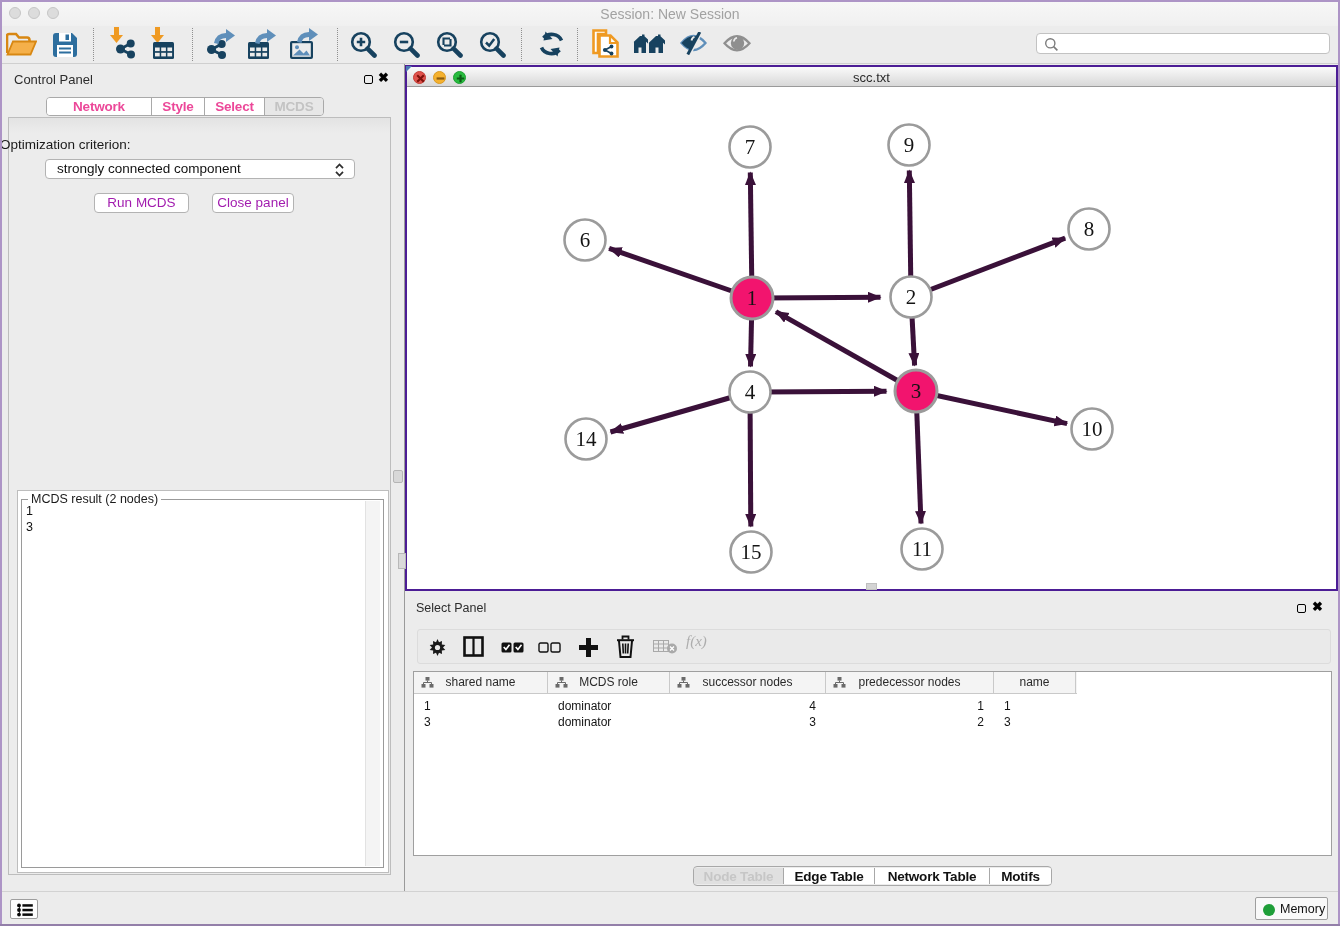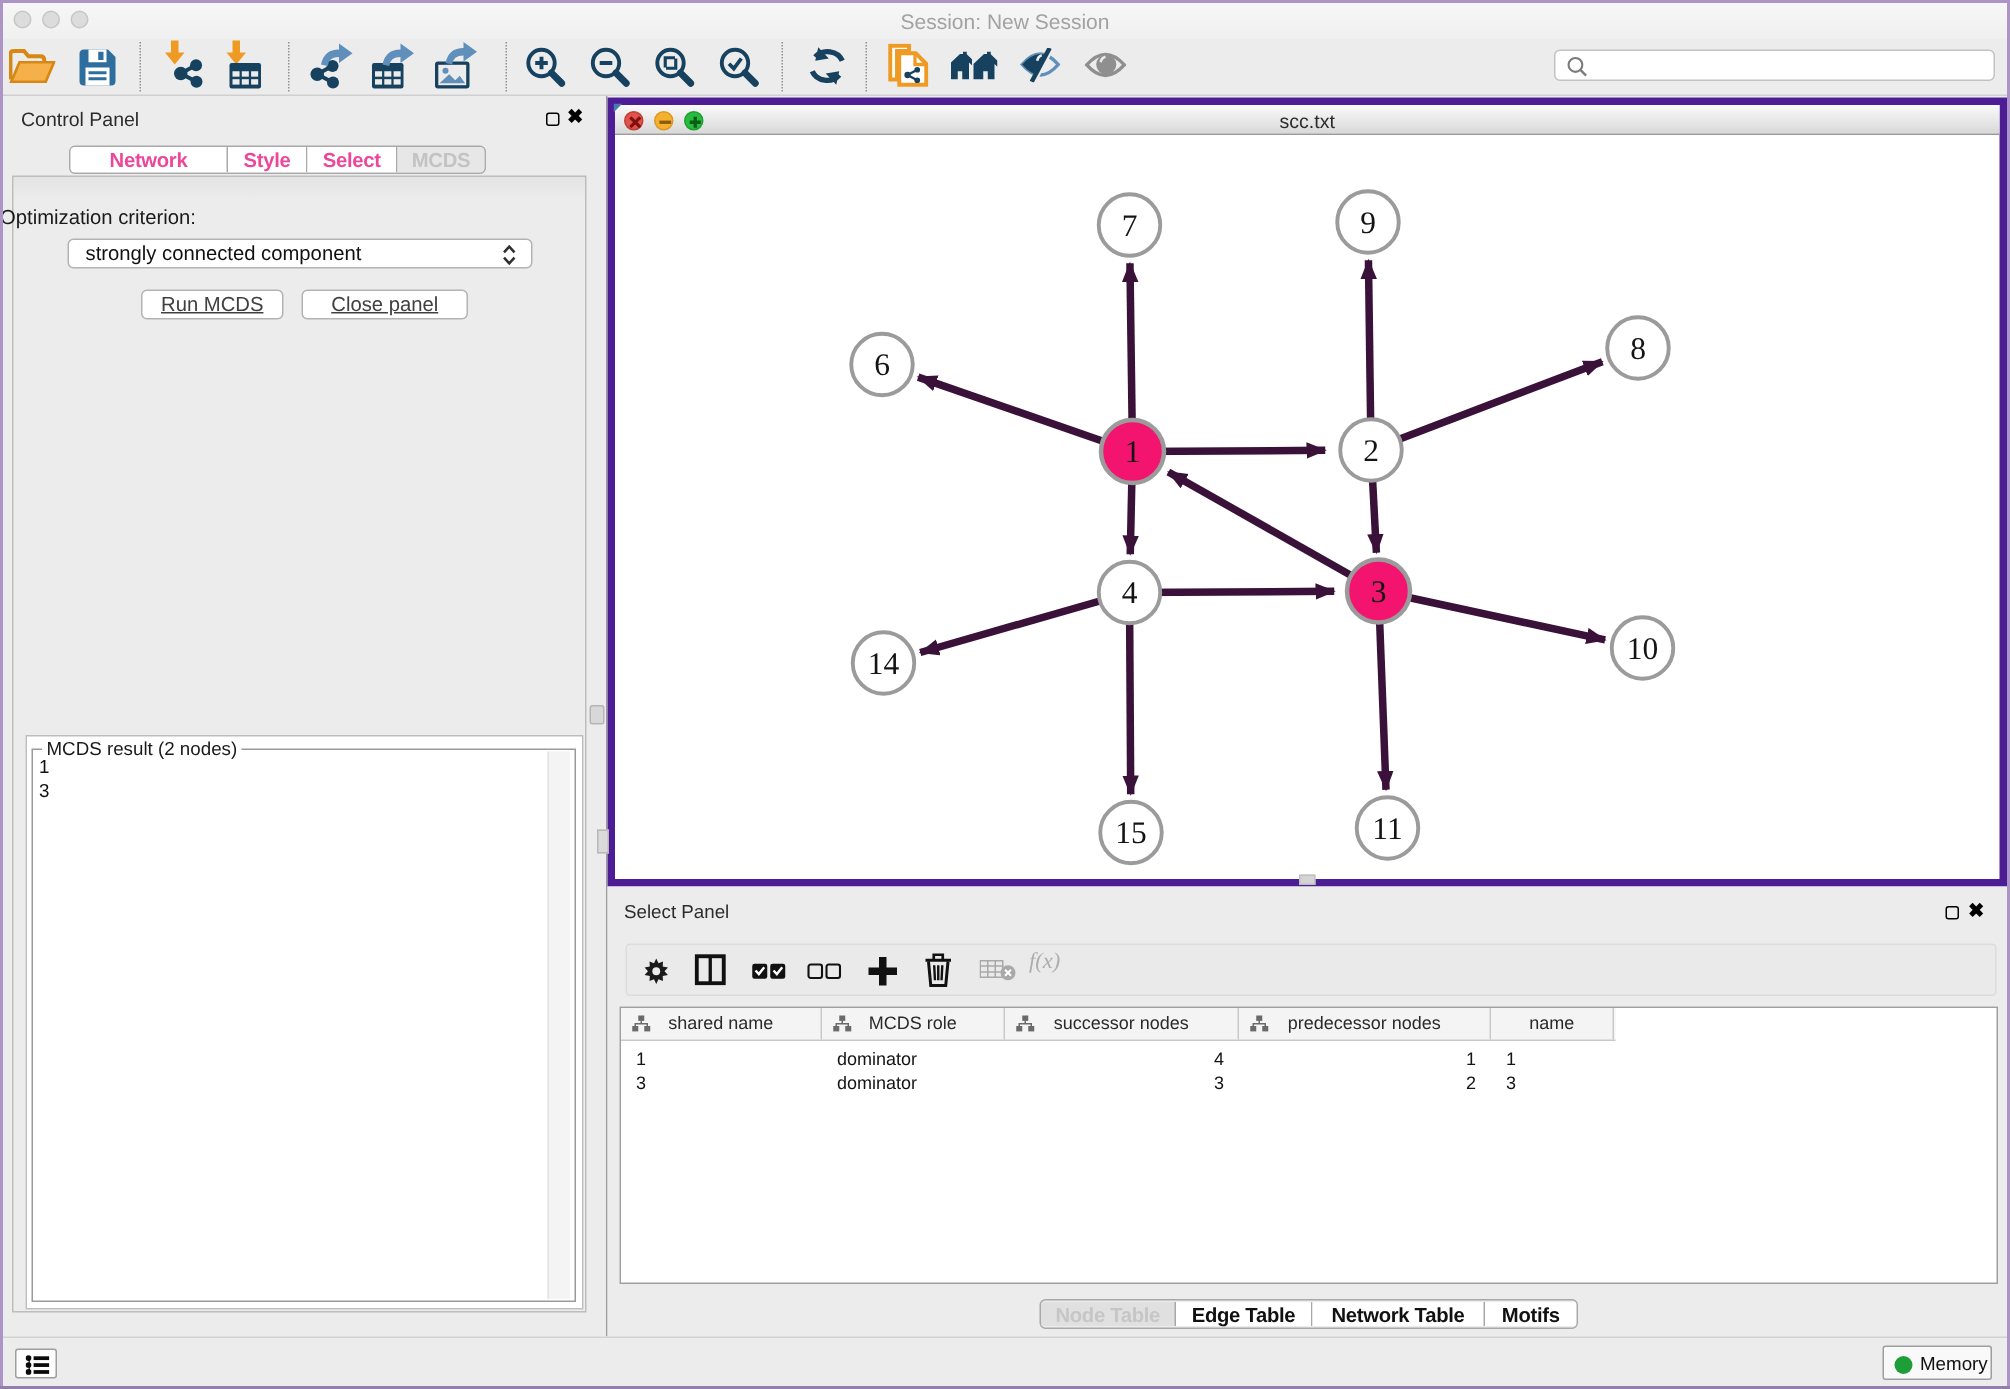--- a/index.html
+++ b/index.html
@@ -14,29 +14,29 @@
 #cpanel{left:0;top:64px;width:405px;height:827px;background:#ececec;border-right:1px solid #9a9a9a;}
 #cphead{left:14px;top:72px;font-size:13px;color:#2c2c2c;}
 .winbtn-sq{width:9px;height:9px;border:1.6px solid #000;border-radius:2px;}
 .winbtn-x{font-size:13px;font-weight:bold;color:#000;}
 #cptabs{left:46px;top:97px;height:19px;display:flex;border:1px solid #a9a9a9;border-radius:4px;overflow:hidden;font-size:13.5px;font-weight:bold;letter-spacing:-0.2px;}
 #cptabs div{background:#fff;border-right:1px solid #a9a9a9;color:#ec4899;text-align:center;padding-top:1px;}
 #cptabs div:last-child{border-right:none;background:#e7e7e7;color:#c3c3c3;}
 #cpbody{left:8px;top:117px;width:383px;height:758px;border:1px solid #bdbdbd;background:linear-gradient(#e3e3e3,#ececec 15px);}
 #optlbl{left:0;width:405px;top:137px;text-align:left;font-size:13.5px;color:#1a1a1a;}
 #dropdown{left:45px;top:159px;width:310px;height:20px;background:#fff;border:1px solid #b3b3b3;border-radius:4px;font-size:13.5px;color:#111;line-height:18px;padding-left:11px;}
-.btn{height:20px;background:#fff;border:1px solid #b3b3b3;border-radius:4px;font-size:13.5px;color:#404040;text-align:center;line-height:18px;text-decoration:underline;}
+.btn{height:20px;background:#fff;border:1px solid #b3b3b3;border-radius:4px;font-size:13.5px;color:#a21caf;text-align:center;line-height:18px;}
 #resbox{left:17px;top:490px;width:372px;height:383px;background:#fff;border:1px solid #bdbdbd;}
 #fieldset{left:3px;top:8px;right:4px;bottom:4px;border:1px solid #9a9a9a;}
 #legend{left:6px;top:-8px;background:#fff;padding:0 3px;font-size:12.5px;color:#1a1a1a;}
 #restext{left:4px;top:4px;font-size:12.5px;color:#111;line-height:15.5px;}
 #resscroll{right:3px;top:1px;width:15px;bottom:1px;background:#f4f4f4;border-left:1px solid #e2e2e2;}
 #grip1{left:393px;top:470px;width:10px;height:13px;background:#d8d8d8;border:1px solid #b5b5b5;border-radius:2px;}
 
-#nwin{left:405px;top:65px;width:933px;height:526px;border:5px solid #4c1d95;background:#fff;padding-left:32px;}
+#nwin{left:405px;top:65px;width:933px;height:526px;border:2px solid #4c1d95;background:#fff;padding-left:32px;}
 #ntitle{left:0;top:0;width:100%;height:20px;background:linear-gradient(#fafafa,#d8d8d8);border-bottom:1px solid #9a9a9a;}
 #ntext{left:0;right:0;top:3px;text-align:center;font-size:13px;color:#2a2a2a;}
 .mac{width:13px;height:13px;border-radius:50%;position:absolute;top:3.5px;}
 .mac svg{position:absolute;left:2px;top:2px;}
 #graph{position:absolute;left:0px;top:20px;}
 .nlbl{font-family:"Liberation Serif",serif;font-size:21px;fill:#141414;text-anchor:middle;}
 #ngrip{left:866px;top:583px;width:11px;height:7px;background:#d4d4d4;border:1px solid #c0c0c0;}
 #cgrip{left:398px;top:553px;width:8px;height:16px;background:#dadada;border:1px solid #b8b8b8;}
 
 #tpanel{left:405px;top:591px;width:935px;height:300px;background:#ececec;}
@@ -213,21 +213,21 @@
     <div style="width:53px">Style</div>
     <div style="width:60px">Select</div>
     <div style="width:58px">MCDS</div>
   </div>
 <div class="abs" id="optlbl">Optimization criterion:</div>
 <div class="abs" id="dropdown">strongly connected component
 <svg style="position:absolute;right:9px;top:2.5px" width="11" height="14" viewBox="0 0 11 14">
       <path d="M2,5.2 L5.5,1.4 L9,5.2 M2,8.8 L5.5,12.6 L9,8.8" fill="none" stroke="#2e2e2e" stroke-width="1.7"></path>
     </svg></div>
 <div class="abs btn" style="left:94px;top:193px;width:95px;">Run MCDS</div>
-<div class="abs btn" style="left:201px;top:193px;width:111px;">Close panel</div>
+<div class="abs btn" style="left:212px;top:193px;width:82px;">Close panel</div>
 <div class="abs" id="resbox">
   <div class="abs" id="fieldset">
       <div class="abs" id="legend">MCDS result (2 nodes)</div>
   <div class="abs" id="restext">1<br>3</div>
   <div class="abs" id="resscroll"></div>
     </div>
 </div>
 <div class="abs" id="grip1"></div>
 <div class="abs" id="nwin">
 <div class="abs" id="ntitle">

